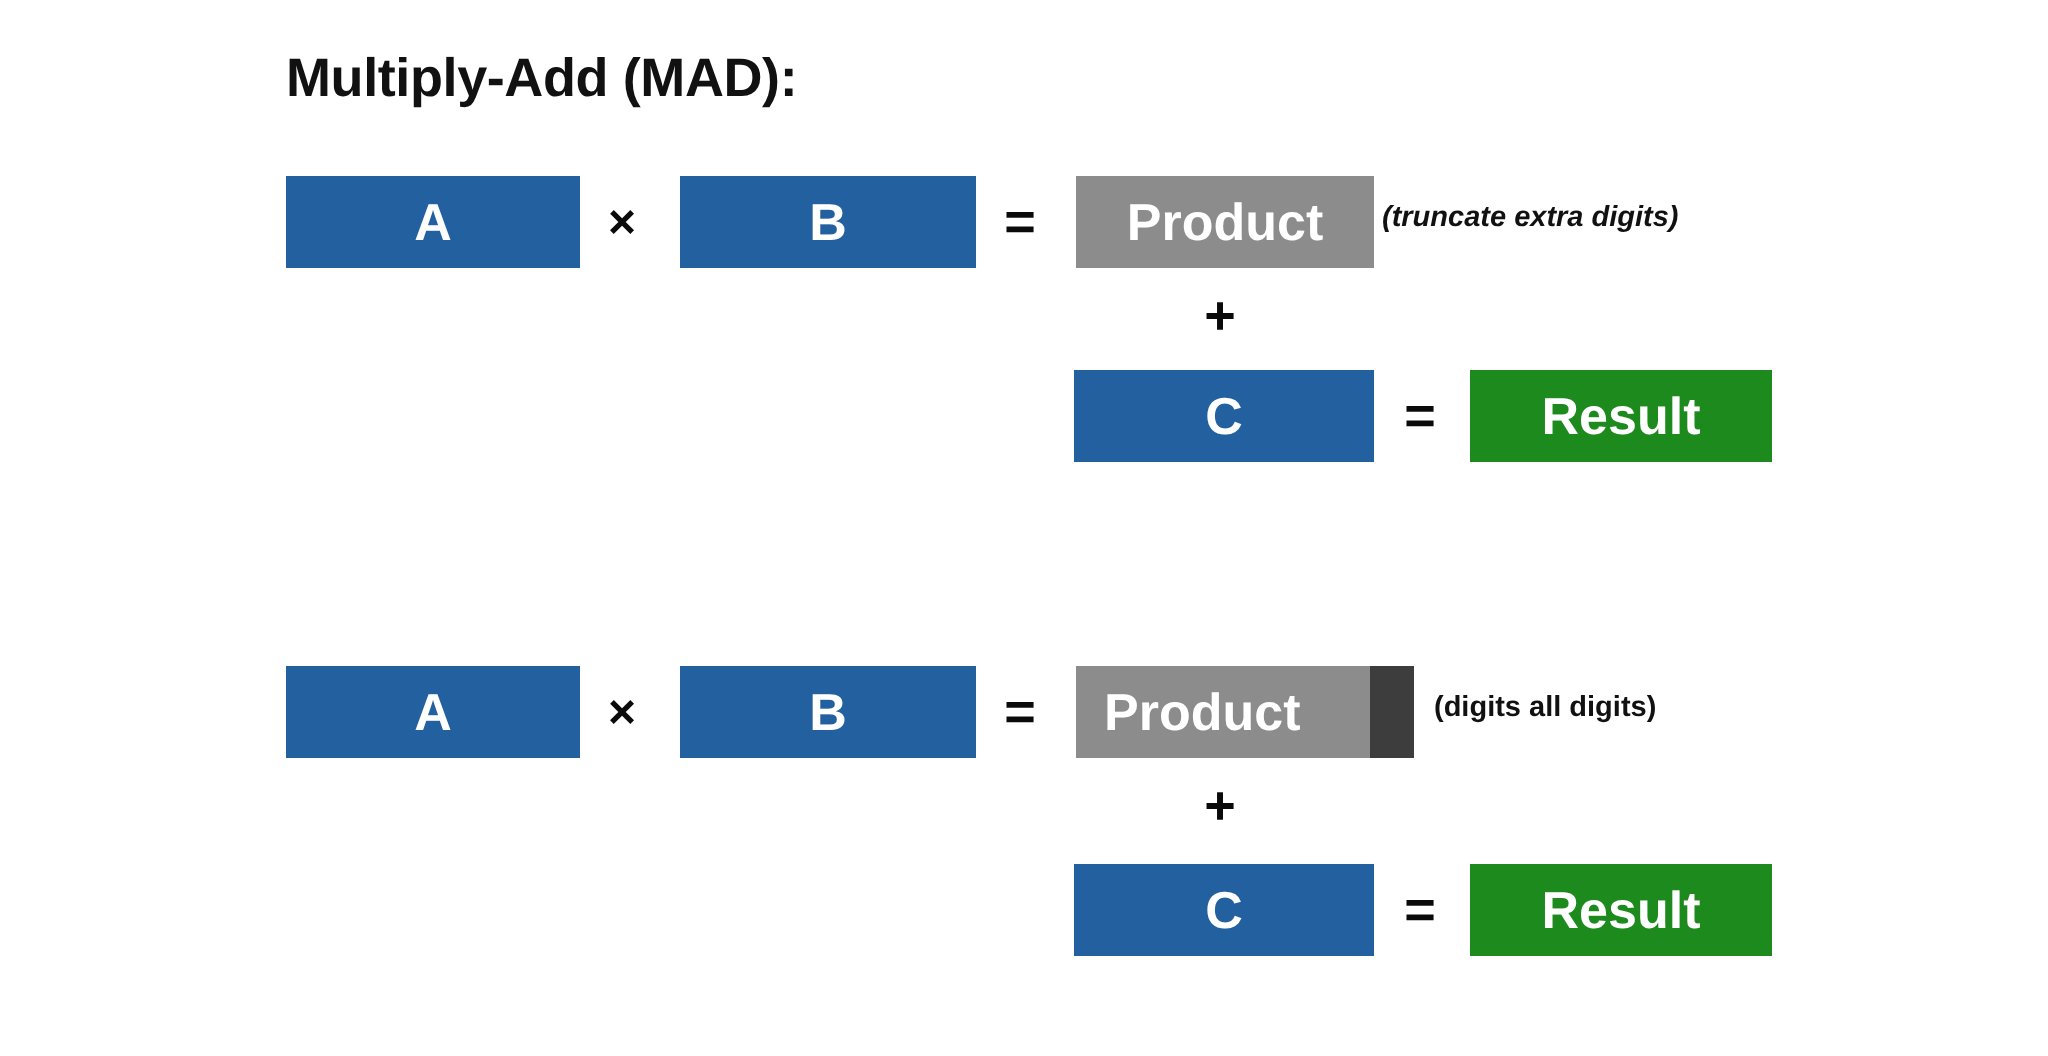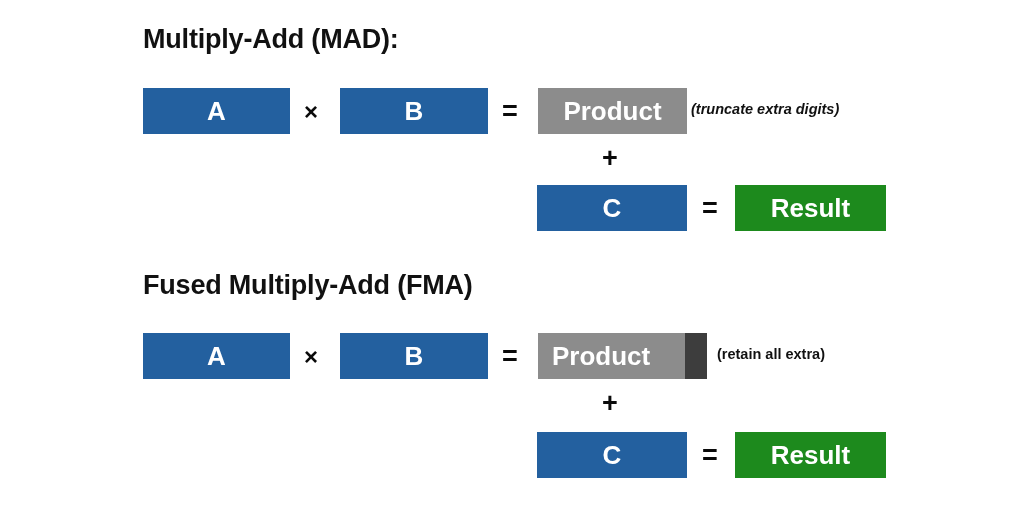--- a/index.html
+++ b/index.html
@@ -120,40 +120,39 @@
   <div class="box box-blue" style="left:537px; top:185px; width:150px;">
     <span>C</span>
   </div>
 
   <div class="op" style="left:697px; top:195px; width:26px;">=</div>
 
   <div class="box box-green" style="left:735px; top:185px; width:151px;">
     <span>Result</span>
   </div>
 
-  <div class="section-title" id="fma-title">Fused Multiply-Add (FMA)</div>
 
   <div class="box box-blue" style="left:143px; top:333px; width:147px;">
     <span>A</span>
   </div>
 
   <div class="op op-times" style="left:298px; top:345px; width:26px;">×</div>
 
   <div class="box box-blue" style="left:340px; top:333px; width:148px;">
     <span>B</span>
   </div>
 
   <div class="op" style="left:497px; top:343px; width:26px;">=</div>
 
   <div class="box box-gray box-product-wide" style="left:538px; top:333px; width:169px;">
     <span>Product</span>
     <span class="tail"></span>
   </div>
 
-  <div class="note" style="left:717px; top:347px;">(retain all extra)</div>
+  <div class="note" style="left:717px; top:347px;">(digits all digits)</div>
 
   <div class="op" style="left:597px; top:390px; width:26px;">+</div>
 
   <div class="box box-blue" style="left:537px; top:432px; width:150px;">
     <span>C</span>
   </div>
 
   <div class="op" style="left:697px; top:442px; width:26px;">=</div>
 
   <div class="box box-green" style="left:735px; top:432px; width:151px;">

